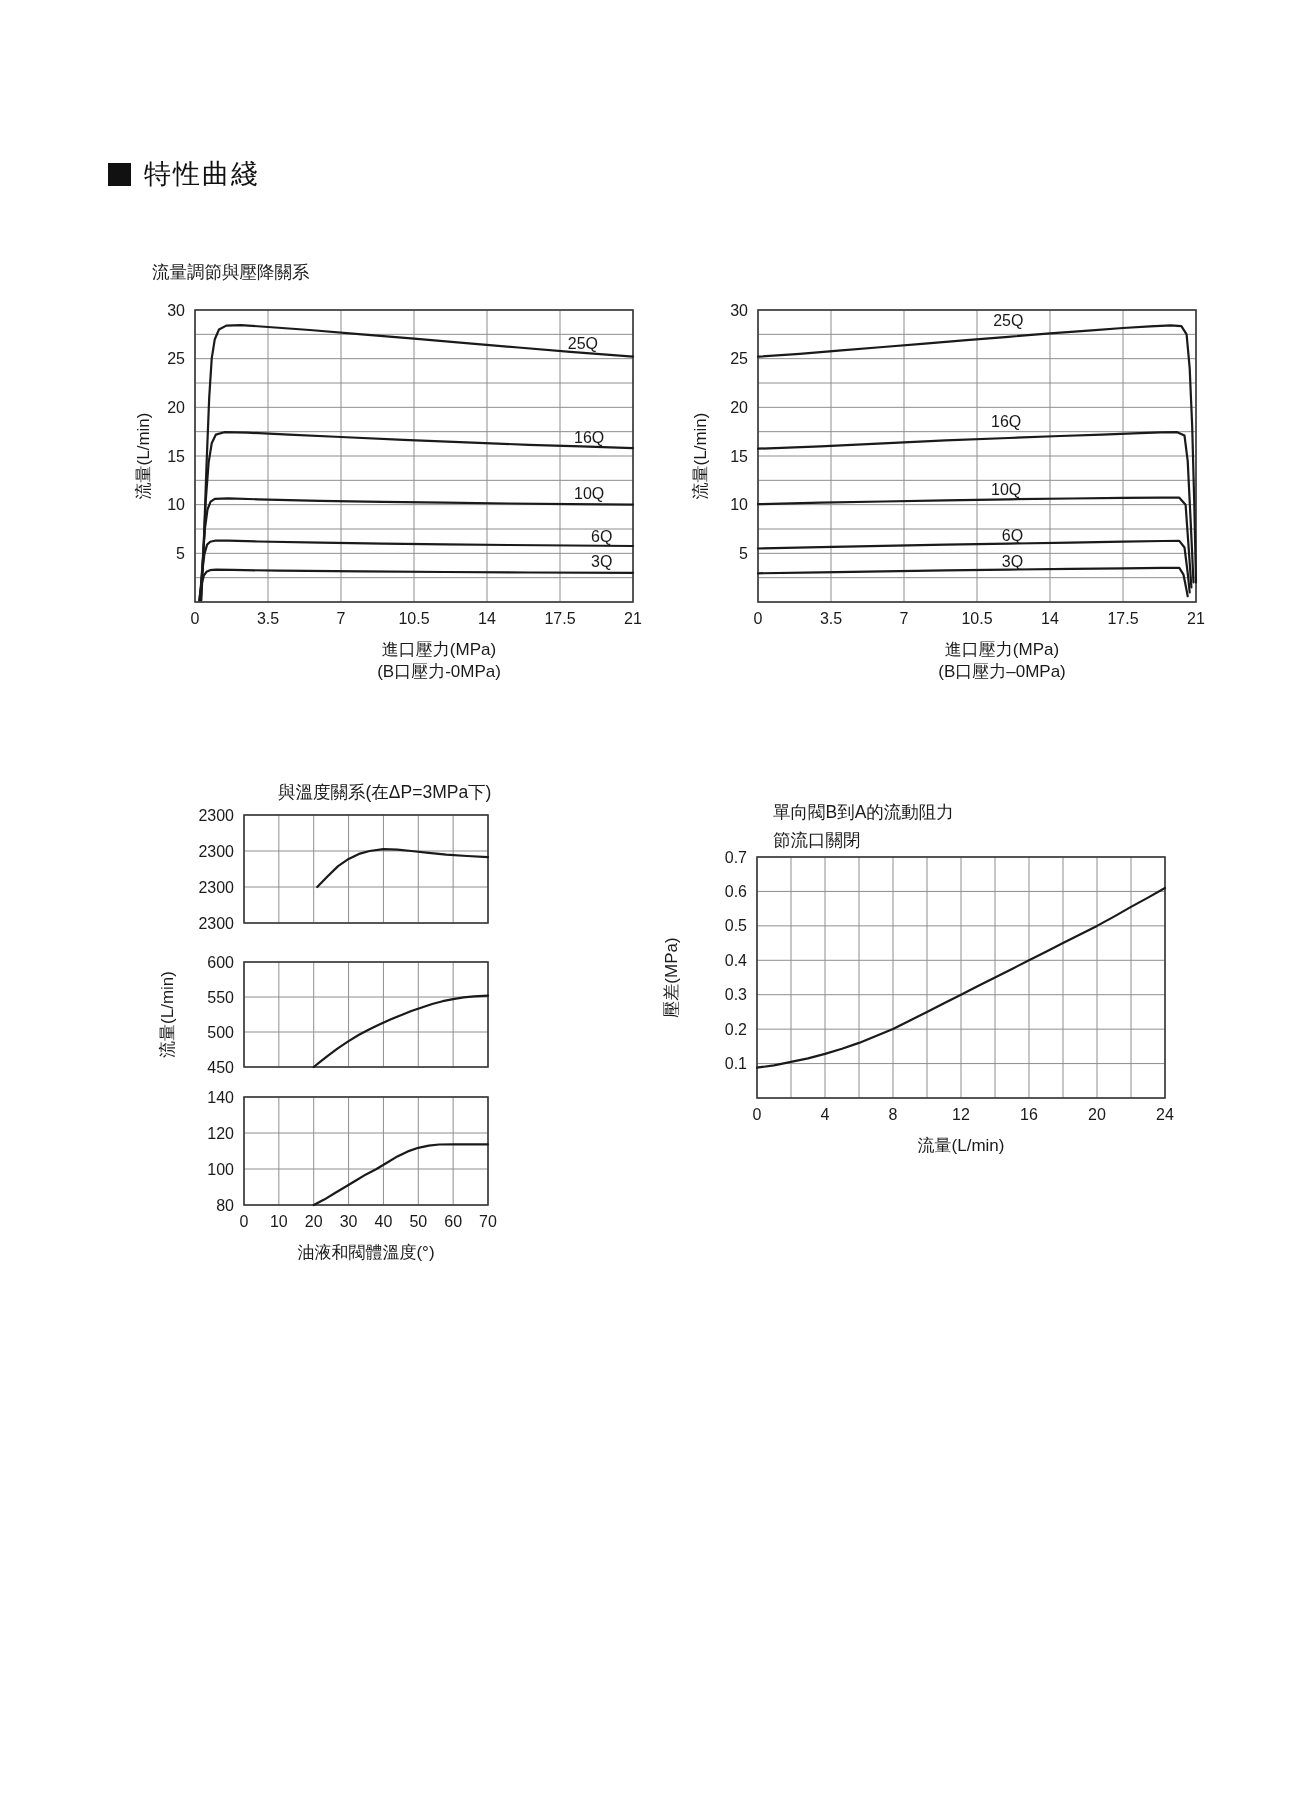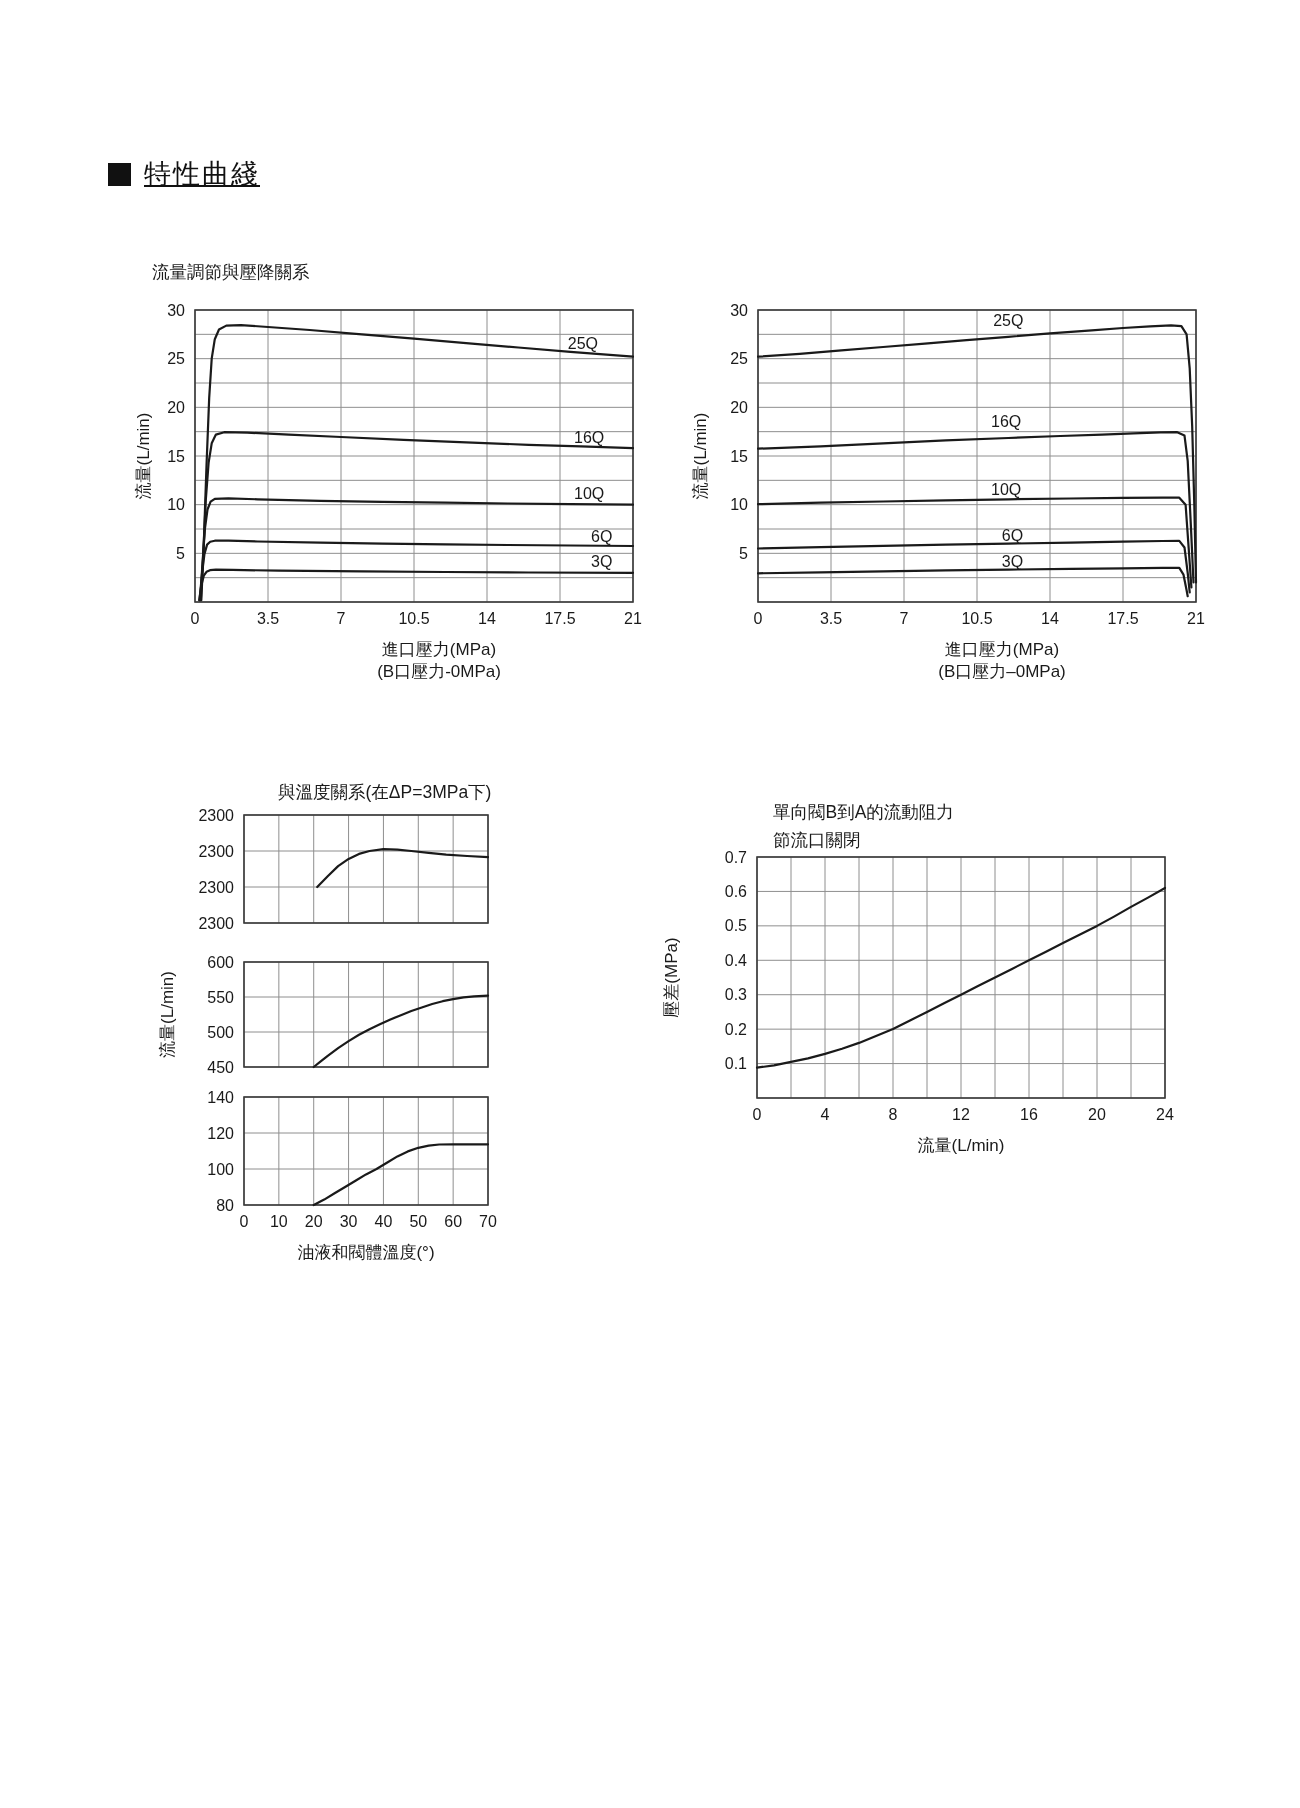--- a/index.html
+++ b/index.html
@@ -1,20 +1,20 @@
 <!DOCTYPE html>
 <html><head>
 <meta charset="utf-8">
 <style>
   html,body{margin:0;padding:0;background:#ffffff;}
   .page{position:relative;width:1300px;height:1808px;background:#ffffff;overflow:hidden;
         font-family:"Liberation Sans","DejaVu Sans",sans-serif;color:#1a1a1a;}
   .header{position:absolute;left:108px;top:156px;display:flex;align-items:center;gap:13px;}
   .sq{width:23px;height:23px;background:#111;display:inline-block;}
-  .htxt{font-size:27px;color:#111;letter-spacing:2px;text-decoration:underline;}
+  .htxt{font-size:27px;color:#111;letter-spacing:2px;}
   svg.chart{position:absolute;overflow:visible;}
   svg.chart text{font-family:"Liberation Sans","DejaVu Sans",sans-serif;fill:#1a1a1a;}
 </style>
 </head>
 <body>
 
 <div class="page">
 
   <div class="header">
     <span class="sq"></span>

